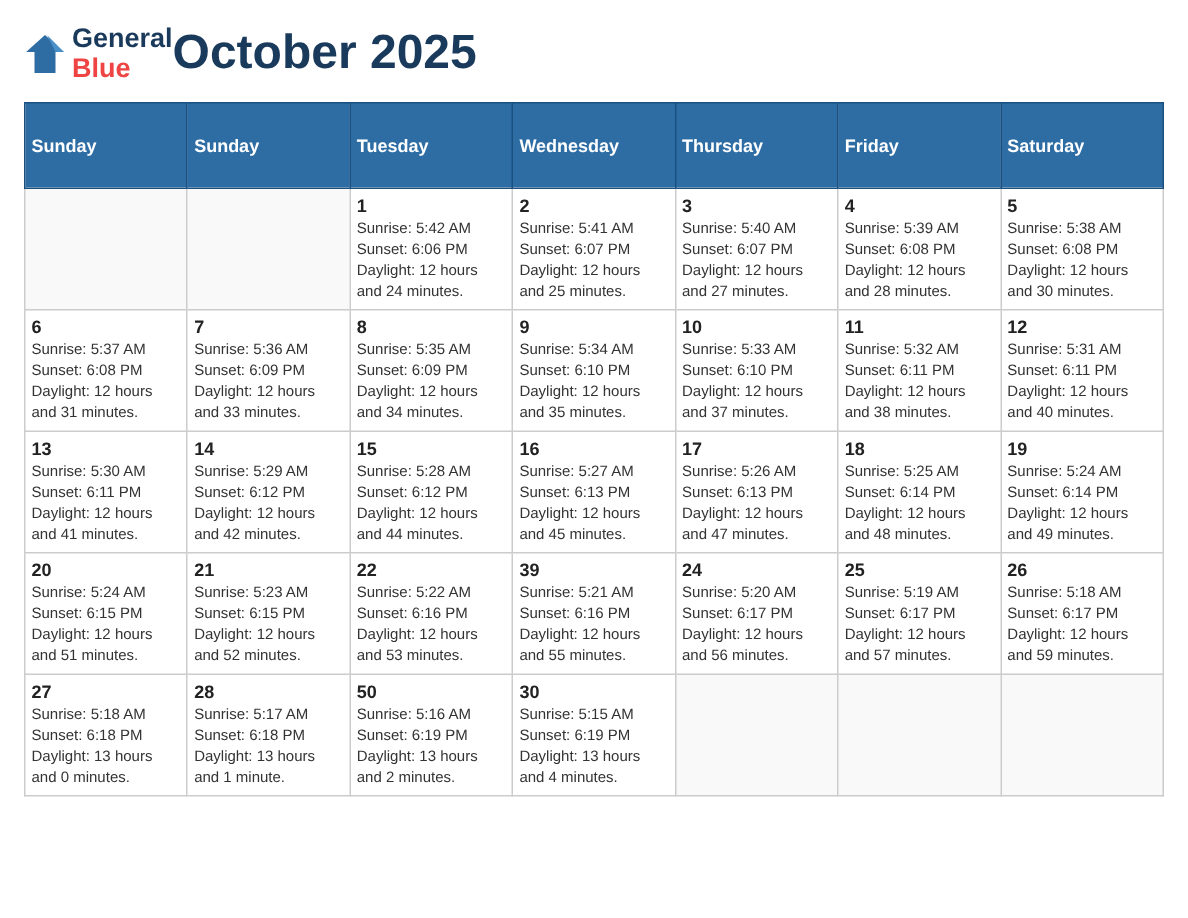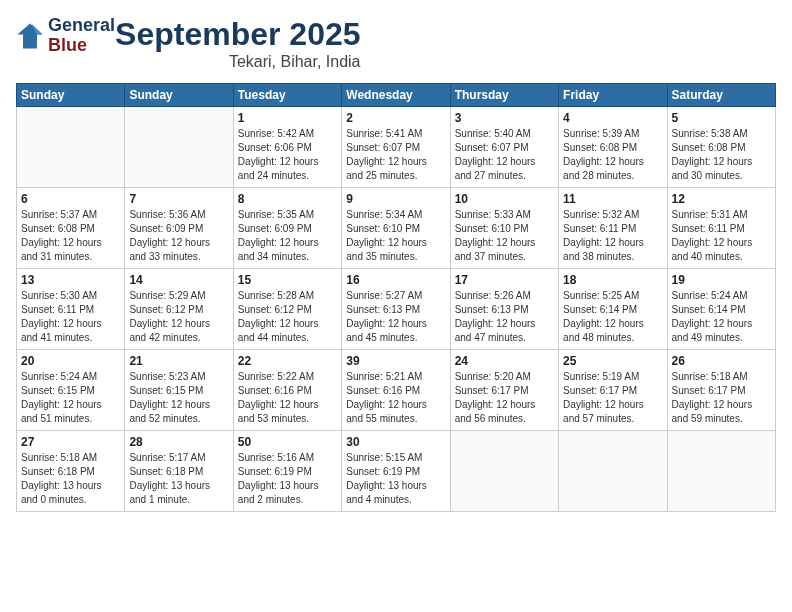--- a/index.html
+++ b/index.html
@@ -19,21 +19,21 @@
       display: flex;
       align-items: center;
     }
     .logo-text {
       font-size: 18px;
       font-weight: bold;
       color: #1a3a5c;
       line-height: 1.1;
     }
     .logo-text span {
-      color: #7f1d1d;
+      color: #ef4444;
     }
     .logo-icon {
       width: 28px;
       height: 28px;
       margin-right: 4px;
     }
     .title-block {
       text-align: right;
     }
     .month-title {
@@ -46,21 +46,21 @@
       color: #444;
     }
     .calendar {
       width: 100%;
       border-collapse: collapse;
       font-size: 11px;
     }
     .calendar th {
       background: #2e6da4;
       color: #fff;
-      padding: 4px 4px;
+      padding: 21px 4px;
       text-align: left;
       font-size: 12px;
       font-weight: bold;
       border: 1px solid #1a5080;
     }
     .calendar td {
       vertical-align: top;
       border: 1px solid #ccc;
       padding: 4px;
       width: calc(100% / 7);
@@ -90,22 +90,21 @@
     <svg class="logo-icon" viewBox="0 0 40 40">
       <polygon points="20,2 38,18 30,18 30,38 10,38 10,18 2,18" fill="#2e6da4"></polygon>
       <polygon points="22,2 38,18 30,18" fill="#4a90c8"></polygon>
     </svg>
     <div class="logo-text">
       <div>General</div>
       <div><span>Blue</span></div>
     </div>
   </div>
   <div class="title-block">
-    <div class="month-title">September 2025</div>
-    <div class="location-title">Tekari, Bihar, India</div>
+    <div class="month-title">October 2025</div>
   </div>
 </div>
 
 <table class="calendar">
   <thead>
     <tr>
     <th>Sunday</th>
         <th>Sunday</th>
         <th>Tuesday</th>
         <th>Wednesday</th>

